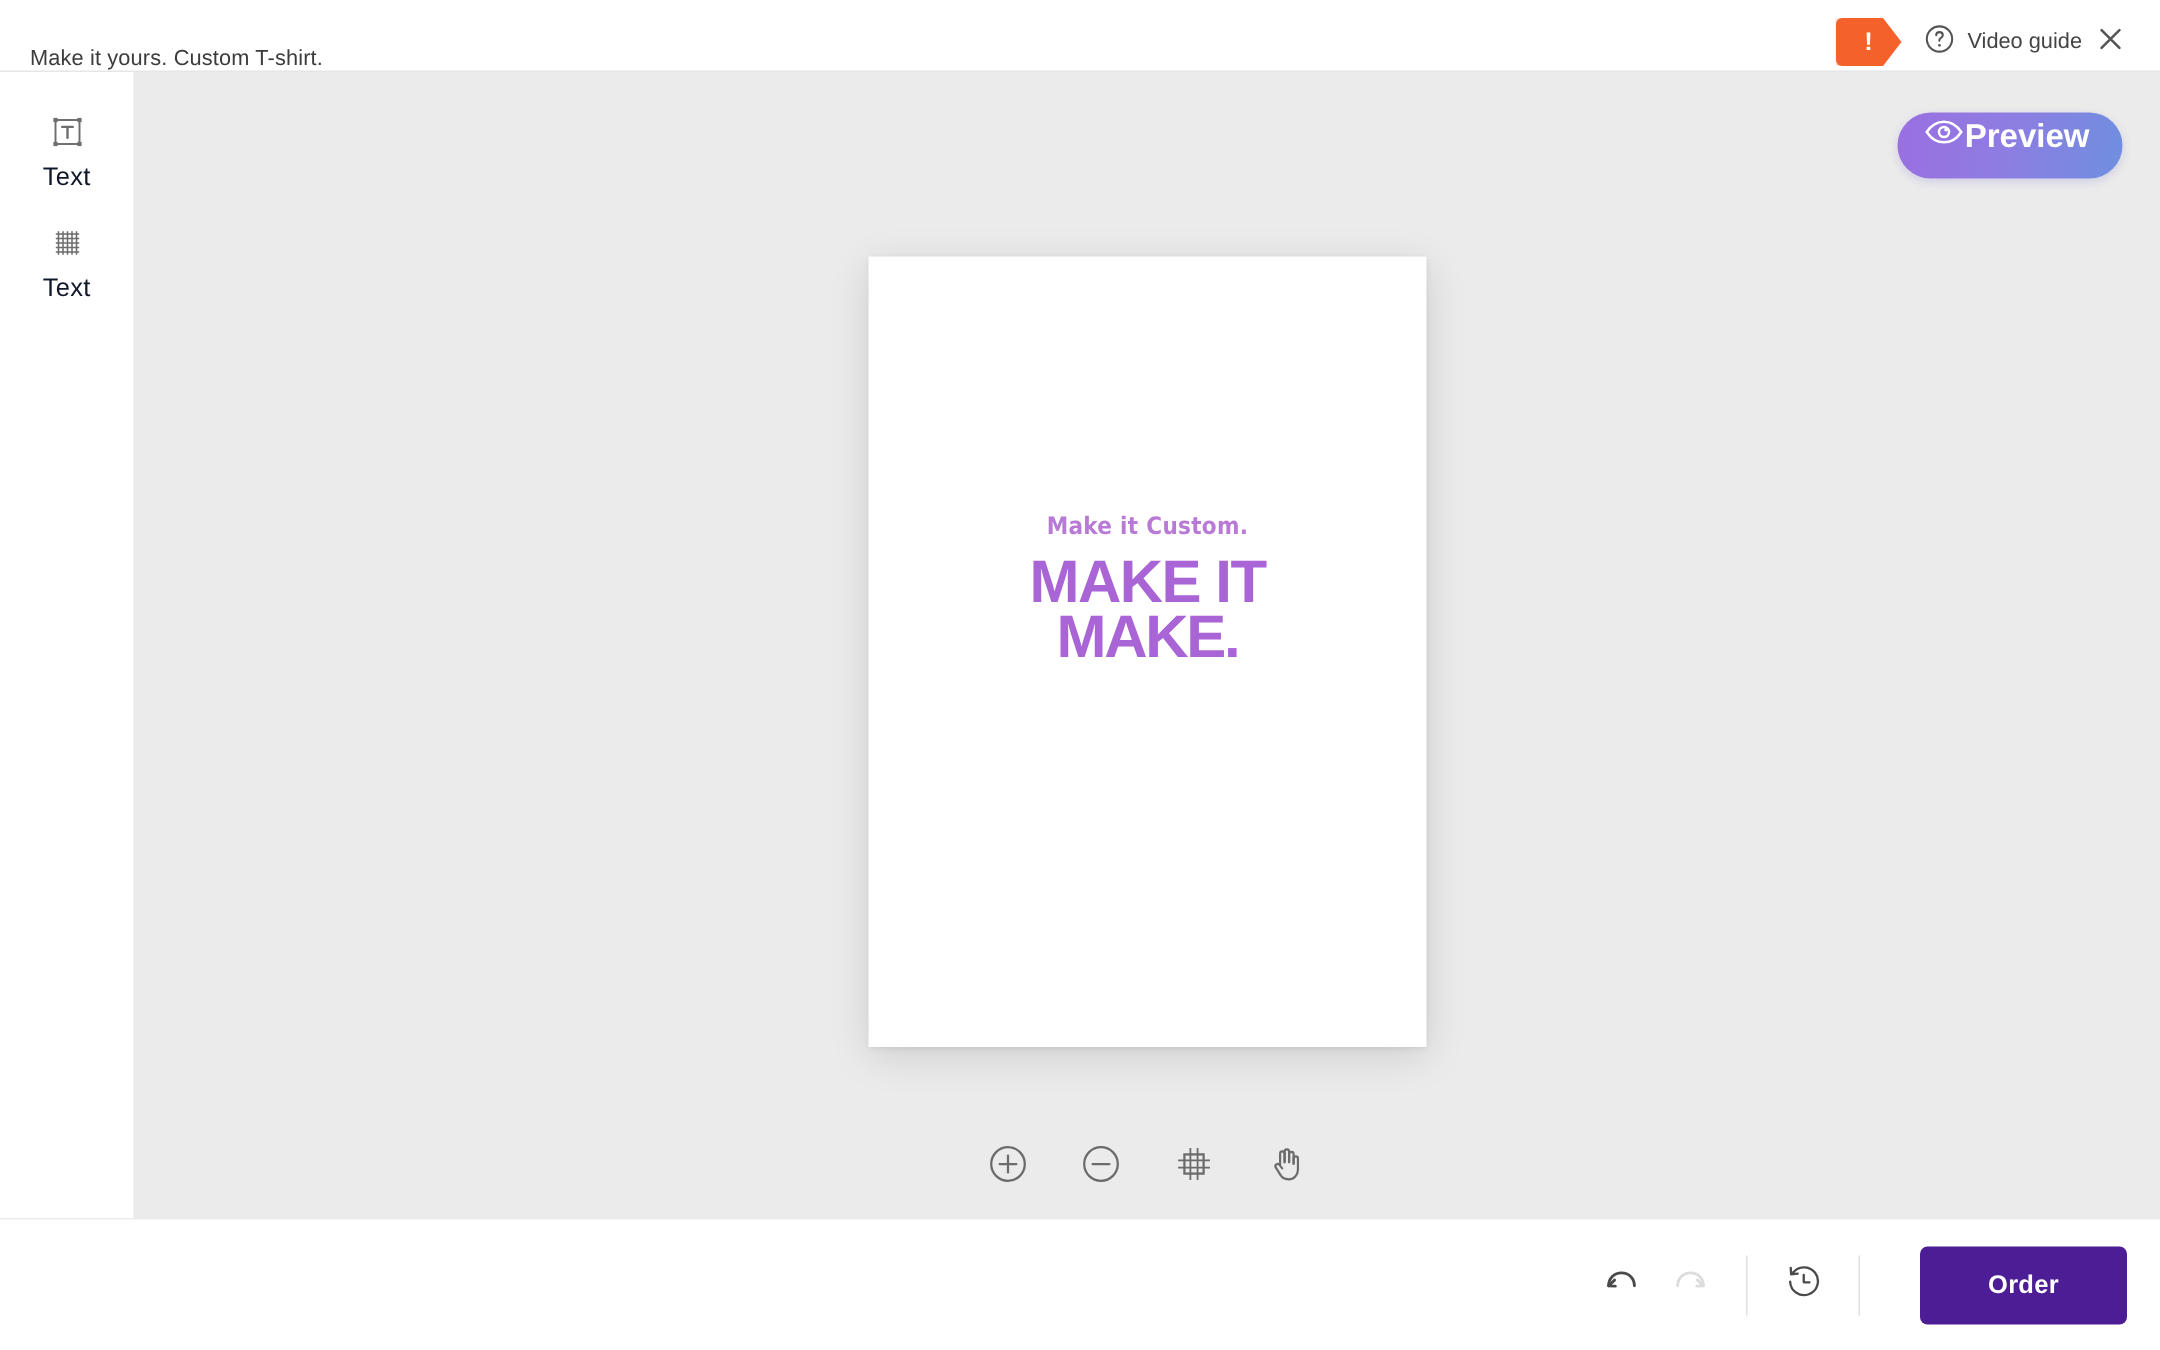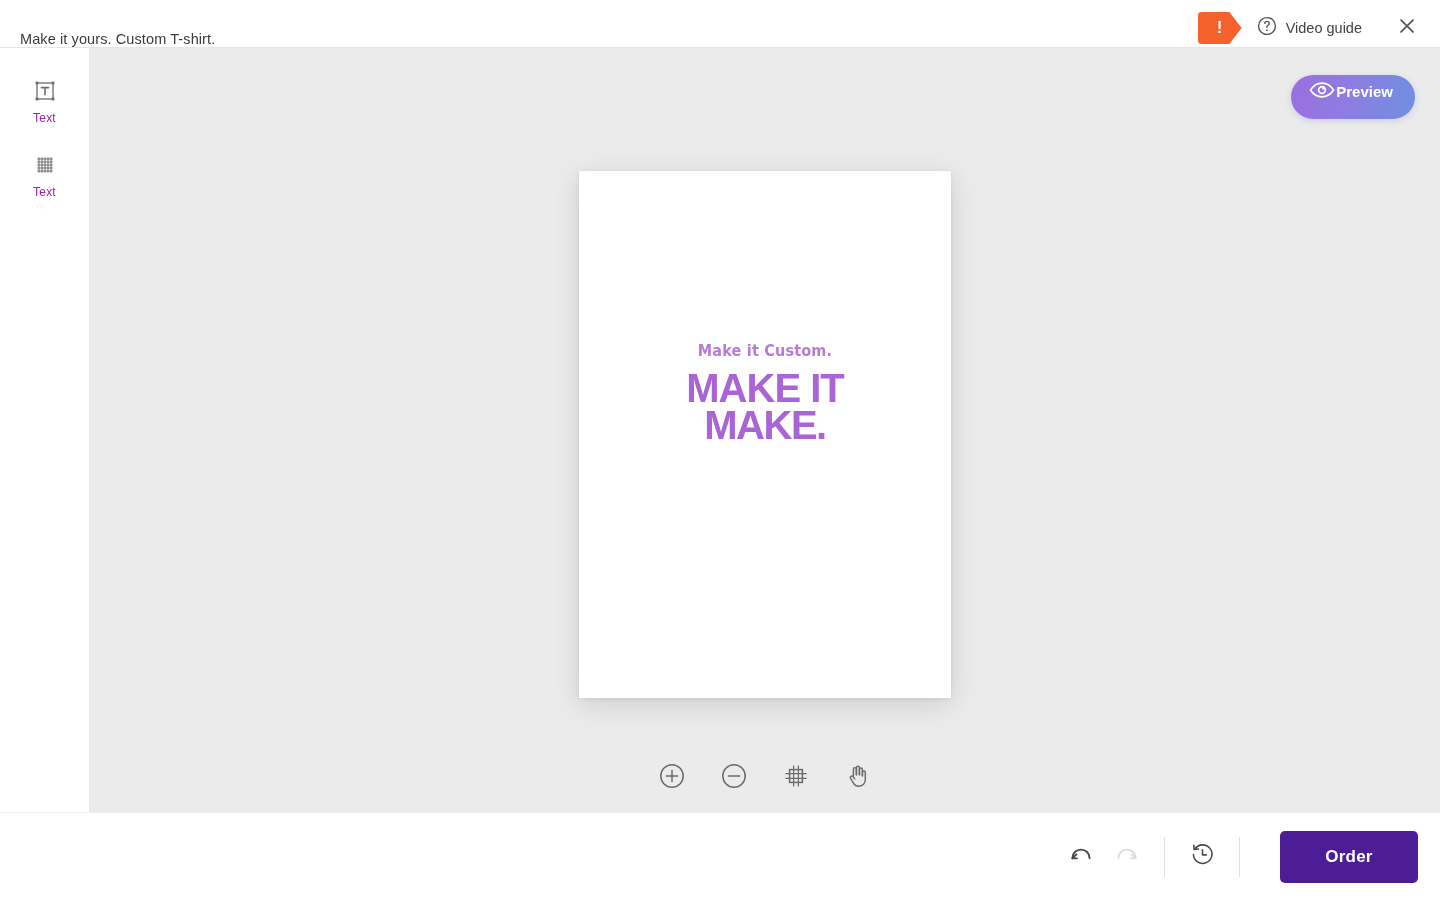--- a/index.html
+++ b/index.html
@@ -34,21 +34,21 @@
     clip-path: polygon(0 0, 72% 0, 100% 50%, 72% 100%, 0 100%);
     border-radius: 4px 0 0 4px;
     margin-right: 8px;
     box-shadow: 0 0 0 4px rgba(244,97,42,0.16);
   }
   .help-btn {
     width: 34px; height: 34px; display: flex; align-items: center; justify-content: center;
     margin-right: 2px;
   }
   .video-guide-label {
-    font-size: 14.5px; color: #444; margin-right: 26px; white-space: nowrap;
+    font-size: 14.5px; color: #444; white-space: nowrap;
   }
   .close-btn {
     width: 38px; height: 38px; display: flex; align-items: center; justify-content: center;
   }
 
   
   .body-row { flex: 1 1 auto; display: flex; min-height: 0; position: relative; }
 
   
   .rail {
@@ -58,21 +58,21 @@
     padding-top: 16px;
     display: flex; flex-direction: column; align-items: center;
     z-index: 20;
   }
   .rail-item {
     width: 90px; height: 74px;
     display: flex; flex-direction: column; align-items: center; justify-content: center;
     gap: 7px; cursor: pointer;
   }
   .rail-icon { width: 26px; height: 26px; display: flex; align-items: center; justify-content: center; }
-  .rail-label { font-size: 12px; color: #a21caf; letter-spacing: .2px; }
+  .rail-label { font-size: 17px; color: #0f172a; letter-spacing: .2px; }
 
   
   .stage {
     flex: 1 1 auto; position: relative;
     background: #ebebeb;
     overflow: hidden;
   }
   .artboard {
     position: absolute;
     left: 489px; top: 123px;
@@ -98,21 +98,21 @@
   }
   .design-head .l2 { letter-spacing: -1.5px; }
 
   
   .preview-btn {
     position: absolute; right: 25px; top: 27px;
     height: 44px; padding: 0 22px 12px 18px;
     border-radius: 22px;
     background: linear-gradient(100deg, #9a6fe0 0%, #8f7ce2 45%, #6f8fe0 100%);
     display: flex; align-items: center; gap: 1px;
-    color: #ffffff; font-size: 15px; font-weight: 700;
+    color: #ffffff; font-size: 22px; font-weight: 700;
     cursor: pointer; border: none;
     box-shadow: 0 2px 6px rgba(120,110,210,0.25);
     font-family: "Liberation Sans", sans-serif;
   }
 
   
   .zoom-toolbar {
     position: absolute; left: 0; right: 0;
     top: 708px;
     display: flex; justify-content: center; align-items: center; gap: 18px;

